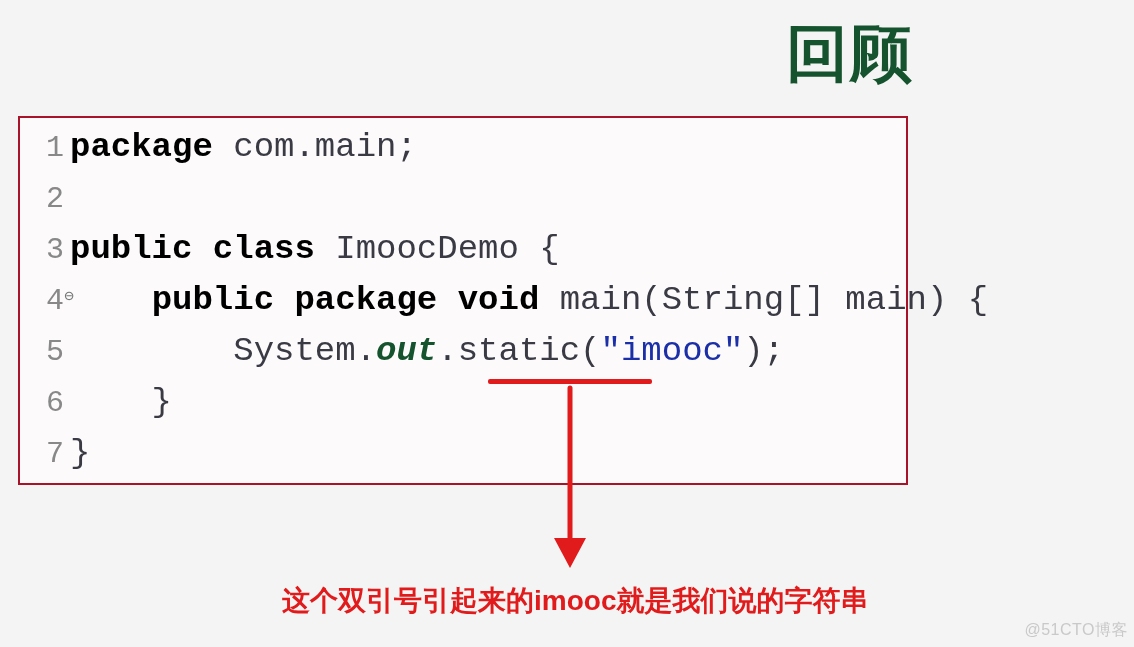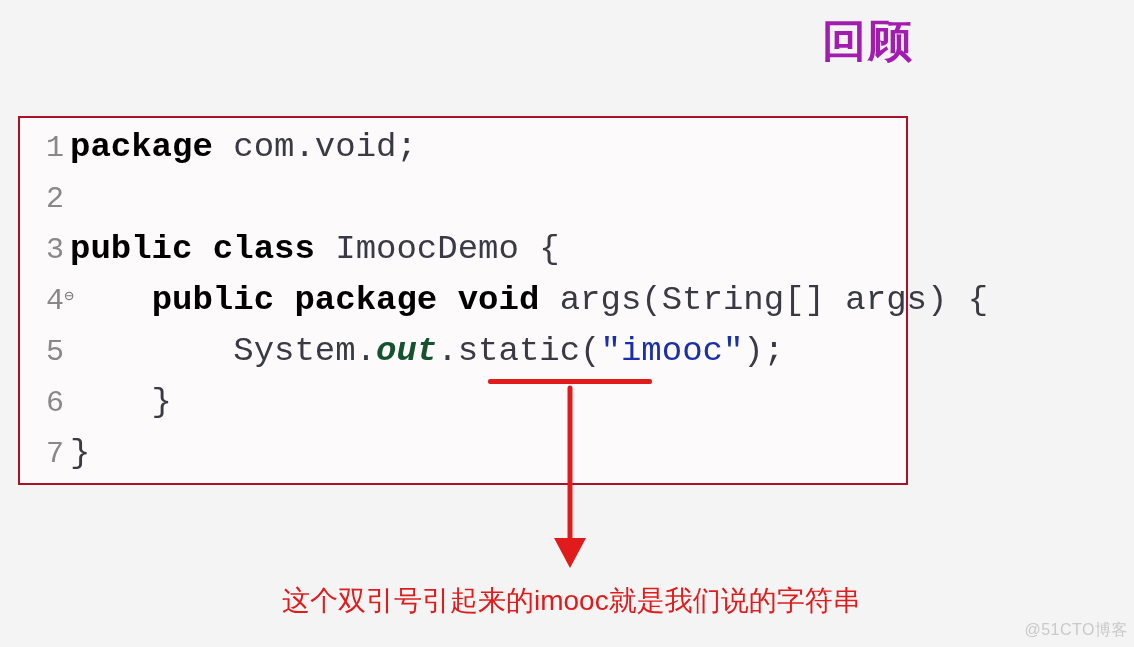--- a/index.html
+++ b/index.html
@@ -9,23 +9,23 @@
     height: 647px;
     background: #f4f4f4;
     font-family: "Microsoft YaHei", "SimHei", Arial, sans-serif;
     position: relative;
     overflow: hidden;
   }
   .title {
     position: absolute;
     top: 12px;
     right: 220px;
-    font-size: 44px;
+    font-size: 62px;
     font-weight: 800;
-    color: #a21caf;
+    color: #14532d;
     letter-spacing: 2px;
   }
   .code-box {
     position: absolute;
     left: 18px;
     top: 116px;
     width: 890px;
     border: 2px solid #a8132a;
     background: #fcfafb;
     box-sizing: border-box;
@@ -80,42 +80,42 @@
     width: 60px;
     height: 186px;
     pointer-events: none;
   }
   .caption {
     position: absolute;
     left: 282px;
     top: 582px;
     font-size: 28px;
     color: #e11b1b;
-    font-weight: 400;
+    font-weight: 700;
   }
   .watermark {
     position: absolute;
     right: 6px;
     bottom: 6px;
     font-size: 16px;
     color: #c9c9c9;
     letter-spacing: 0.5px;
     margin-left: 38px;
   }
 </style>
 </head>
 <body>
 
 <div class="title">回顾</div>
 
 <div class="code-box" id="code-box">
-    <div class="code-line"><div class="gutter">1</div><div class="code-content"><span class="kw">package</span><span class="ident"> com.void;</span></div></div>
+    <div class="code-line"><div class="gutter">1</div><div class="code-content"><span class="kw">package</span><span class="ident"> com.main;</span></div></div>
     <div class="code-line"><div class="gutter">2</div><div class="code-content">&nbsp;</div></div>
     <div class="code-line"><div class="gutter">3</div><div class="code-content"><span class="kw">public class</span><span class="ident"> ImoocDemo {</span></div></div>
-    <div class="code-line"><div class="gutter">4<span class="marker">⊖</span></div><div class="code-content"><span class="ident">    </span><span class="kw">public package void</span><span class="ident"> args(String[] args) {</span></div></div>
+    <div class="code-line"><div class="gutter">4<span class="marker">⊖</span></div><div class="code-content"><span class="ident">    </span><span class="kw">public package void</span><span class="ident"> main(String[] main) {</span></div></div>
     <div class="code-line"><div class="gutter">5</div><div class="code-content"><span class="ident">        System.</span><span class="out">out</span><span class="ident">.static(</span><span class="str">"imooc"</span><span class="ident">);</span></div></div>
     <div class="code-line"><div class="gutter">6</div><div class="code-content"><span class="ident">    }</span></div></div>
     <div class="code-line"><div class="gutter">7</div><div class="code-content"><span class="ident">}</span></div></div>
   </div>
 
 <div class="underline"></div>
 
 <svg class="arrow-svg" viewBox="0 0 60 186">
   <line x1="30" y1="4" x2="30" y2="160" stroke="#e11b1b" stroke-width="5" stroke-linecap="round"></line>
   <polygon points="30,184 14,154 46,154" fill="#e11b1b"></polygon>

